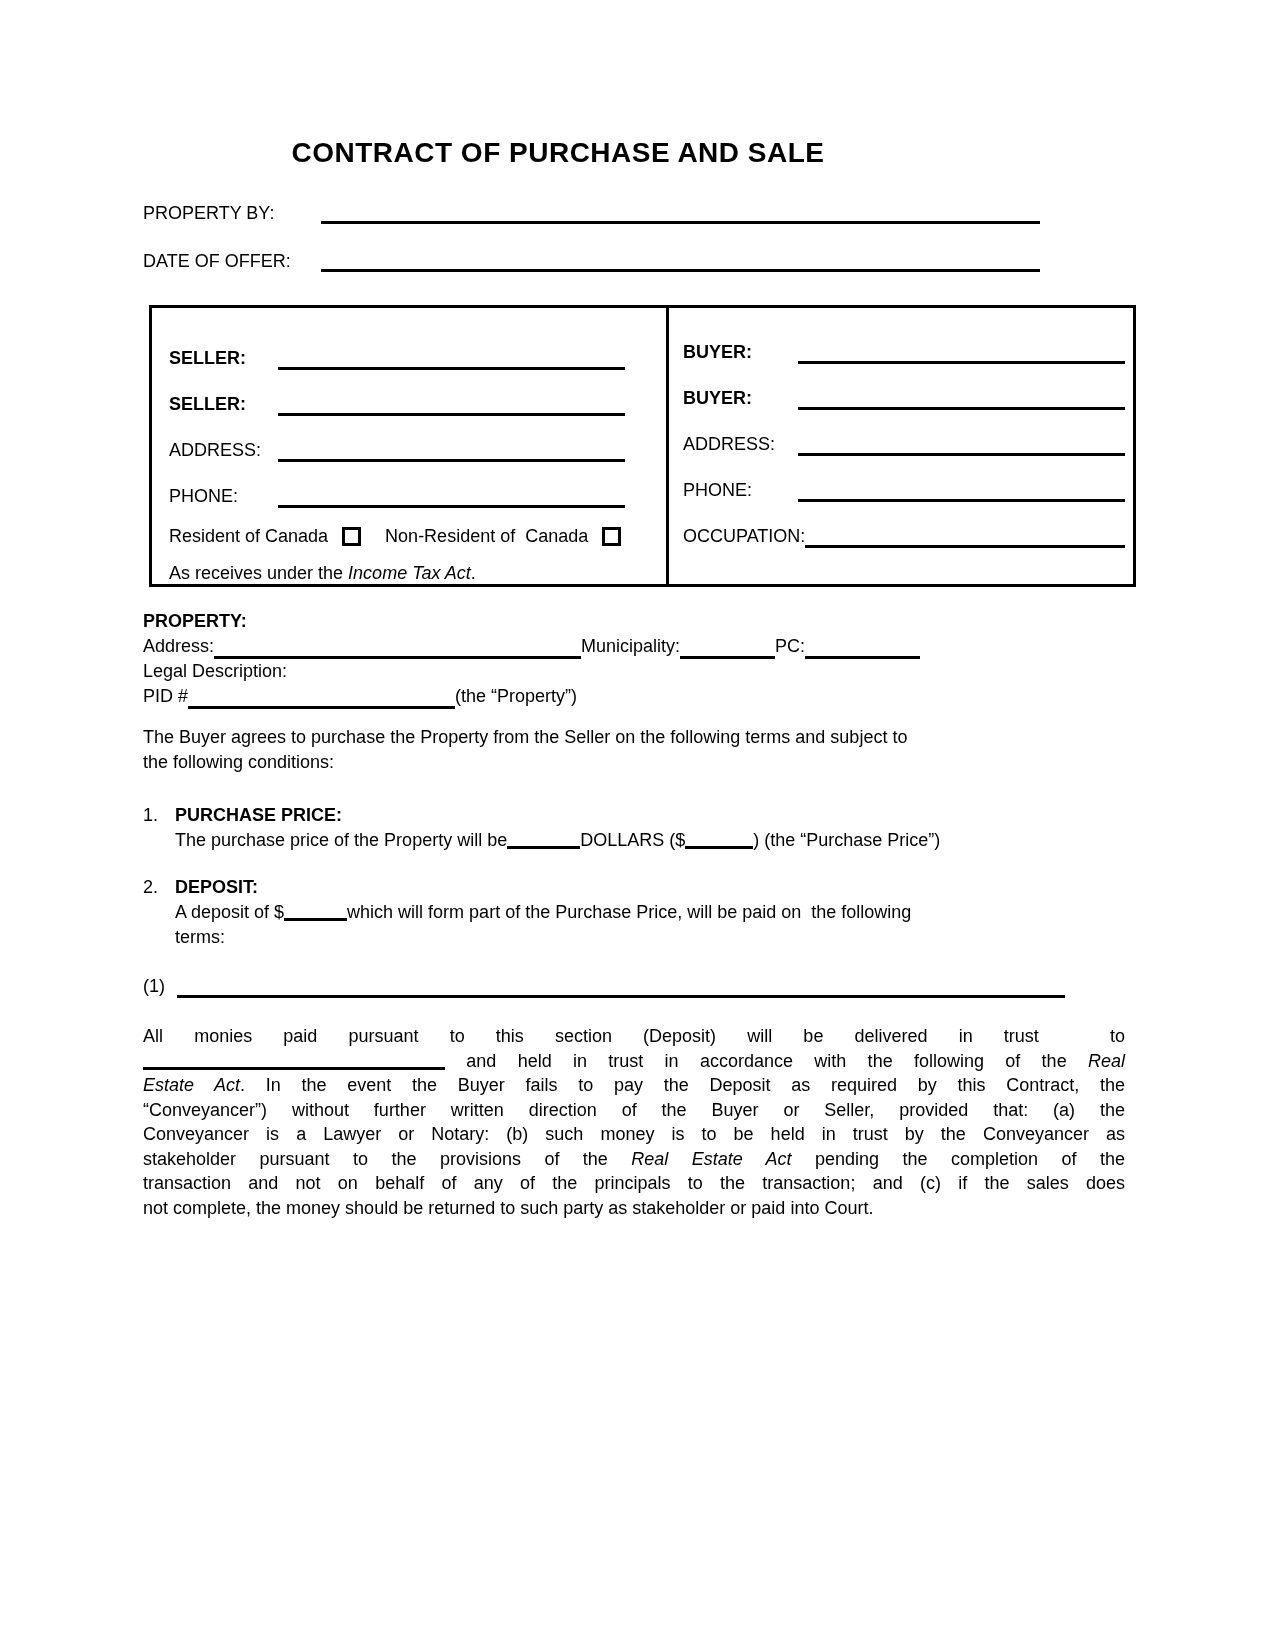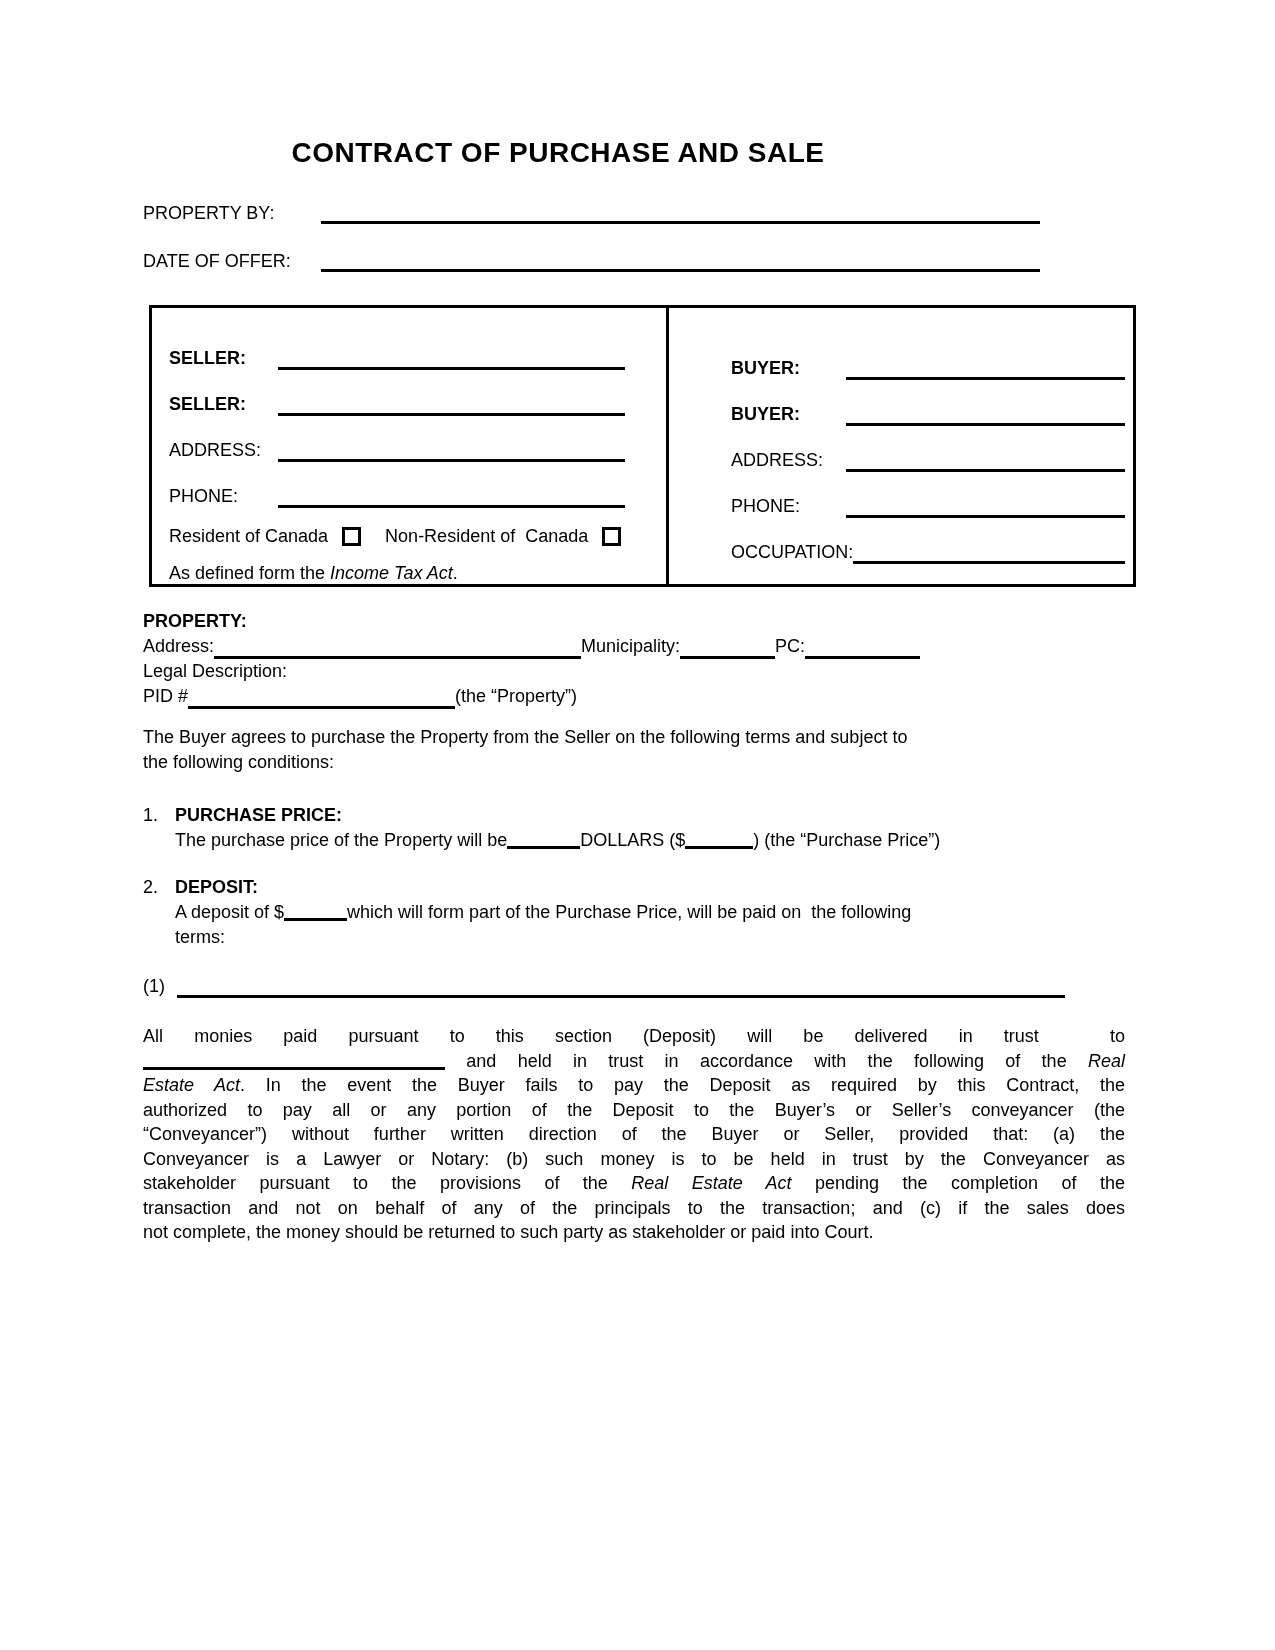--- a/index.html
+++ b/index.html
@@ -35,21 +35,21 @@
   }
 
   
   .pbox {
     margin-top: 33px; margin-left: 6px;
     width: 987px; height: 282px;
     border: 3px solid #000;
     display: flex;
   }
   .col-left  { width: 517px; border-right: 3px solid #000; padding: 16px 0 0 17px; }
-  .col-right { flex: 1; padding: 26px 0 0 14px; margin-left: 48px; }
+  .col-right { flex: 1; padding: 10px 0 0 14px; }
   .frow { display: flex; align-items: flex-end; height: 46px; }
   .frow .flabel   { width: 109px; line-height: 24px; }
   .frow .flabel-r { min-width: 115px; line-height: 24px; }
   .bold { font-weight: bold; }
   .frow .fl   { width: 347px; height: 24px; border-bottom: 3px solid #000; }
   .frow .fl-r { flex: 1; height: 24px; border-bottom: 3px solid #000; margin-right: 8px; }
 
   .cbrow { display: flex; align-items: center; margin-top: 16px; height: 24px; }
   .checkbox { width: 19px; height: 19px; border: 3px solid #000; margin-left: 14px; }
   .cbrow .nrlbl { margin-left: 24px; }
@@ -120,21 +120,21 @@
         <span class="flabel">PHONE:</span>
         <span class="fl"></span>
       </div>
       <div class="cbrow">
         <span>Resident of Canada</span>
         <span class="checkbox"></span>
         <span class="nrlbl">Non-Resident of &nbsp;Canada</span>
         <span class="checkbox"></span>
       </div>
       <div class="note">
-        <span>As defined form the </span><span class="it">Income Tax Act</span><span>.</span>
+        <span>As receives under the </span><span class="it">Income Tax Act</span><span>.</span>
       </div>
     </div>
     <div class="col-right">
       <div class="frow">
         <span class="flabel-r bold">BUYER:</span>
         <span class="fl-r"></span>
       </div>
       <div class="frow">
         <span class="flabel-r bold">BUYER:</span>
         <span class="fl-r"></span>
@@ -201,21 +201,20 @@
 
   <div class="item-row">
     <span class="item-num">(1)</span>
     <span class="item-line"></span>
   </div>
 
   <div class="trust">
       <div class="tline"><span>All monies paid pursuant to this section (Deposit) will be delivered in trust </span><span class="gapsp" style="width: 40px;"></span><span>to</span></div>
       <div class="tline"><span class="blankline" style="width: 302px;"></span><span> and held in trust in accordance with the following of the </span><span class="it">Real</span></div>
       <div class="tline"><span class="it">Estate Act</span><span>. In the event the Buyer fails to pay the Deposit as required by this Contract, the</span></div>
-      <div class="tline"><span>authorized to pay all or any portion of the Deposit to the Buyer’s or Seller’s conveyancer (the</span></div>
       <div class="tline"><span>“Conveyancer”) without further written direction of the Buyer or Seller, provided that: (a) the</span></div>
       <div class="tline"><span>Conveyancer is a Lawyer or Notary: (b) such money is to be held in trust by the Conveyancer as</span></div>
       <div class="tline"><span>stakeholder pursuant to the provisions of the </span><span class="it">Real Estate Act</span><span> pending the completion of the</span></div>
       <div class="tline"><span>transaction and not on behalf of any of the principals to the transaction; and (c) if the sales does</span></div>
       <div class="tline"><span>not complete, the money should be returned to such party as stakeholder or paid into Court.</span></div>
     </div>
 
 </div>
 
 </body></html>

